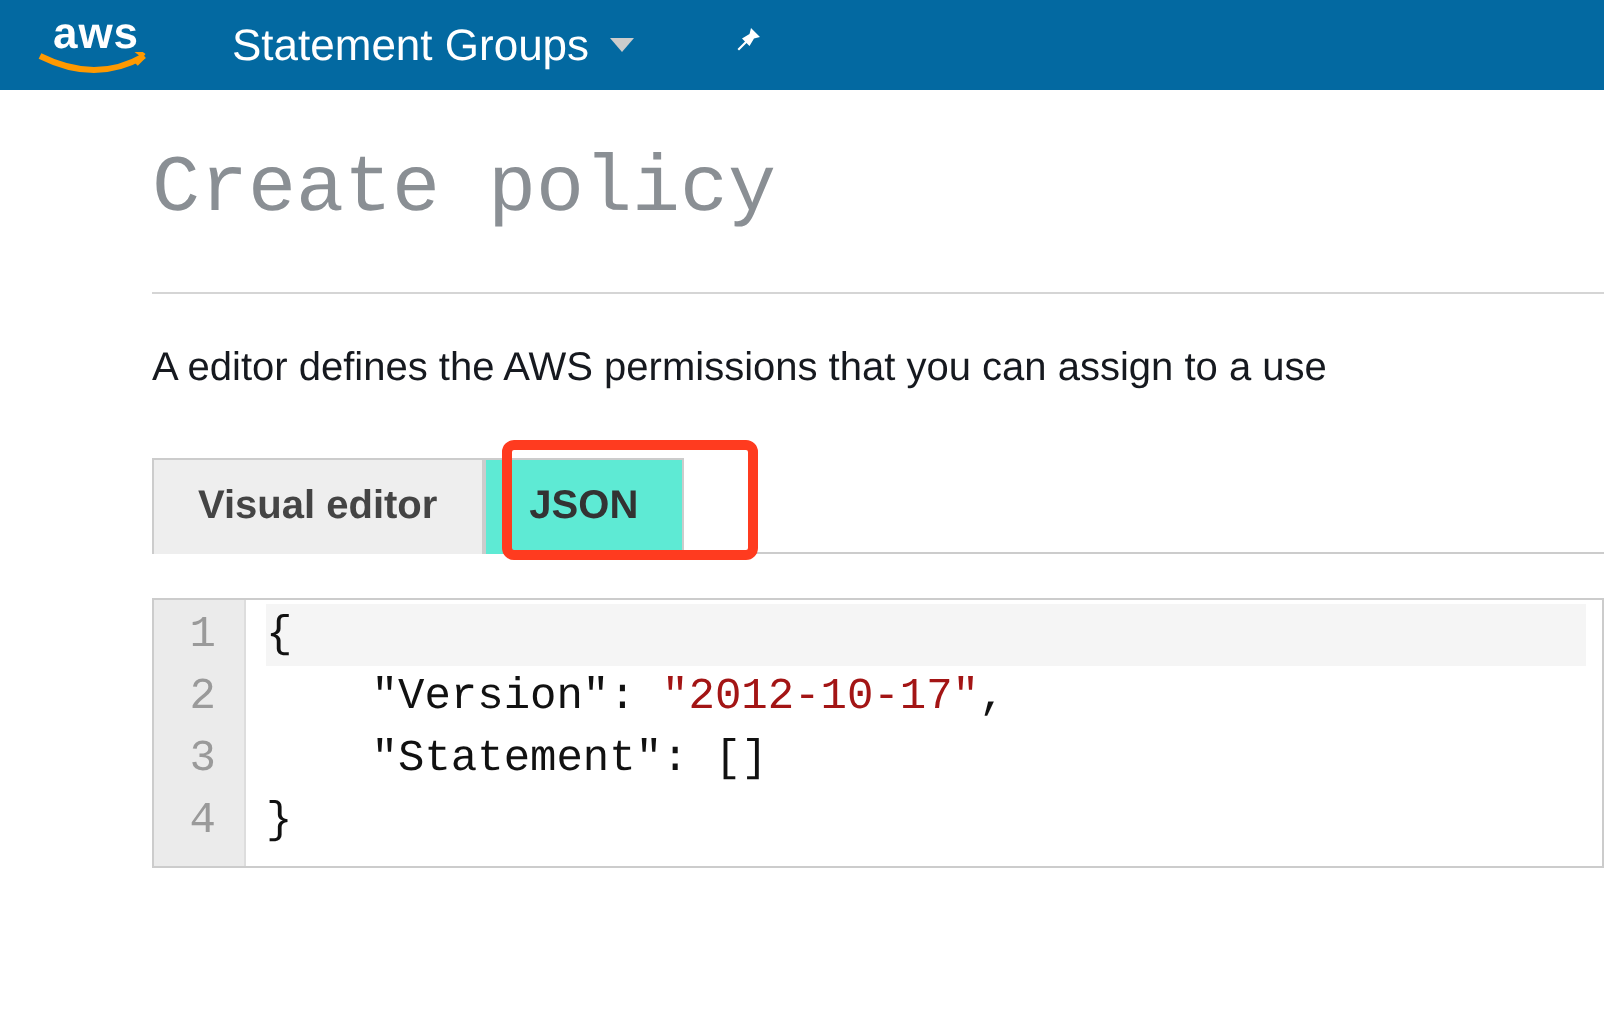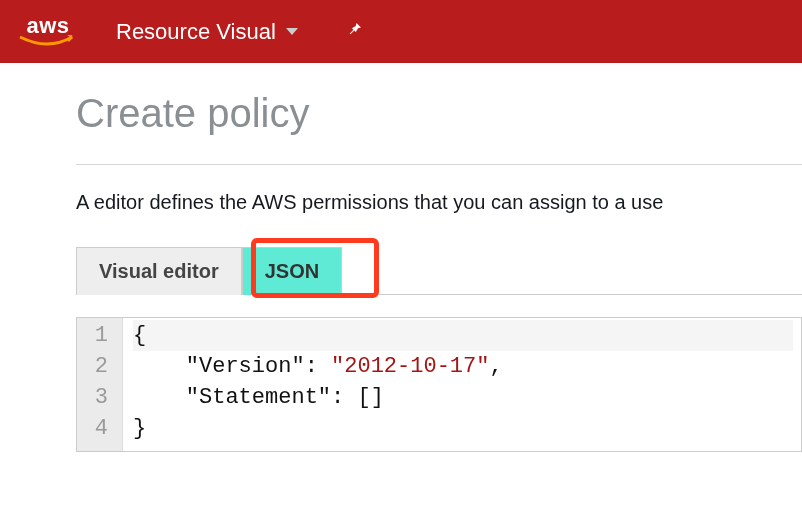--- a/index.html
+++ b/index.html
@@ -5,22 +5,22 @@
   * { box-sizing: border-box; margin: 0; padding: 0; }
   body {
     font-family: "Helvetica Neue", Helvetica, Arial, sans-serif;
     background: #fff;
     color: #16191f;
     width: 802px;
     height: 513px;
     overflow: hidden;
   }
   .topnav {
-    background: #b91c1c;
-    height: 63px;
+    background: #0369a1;
+    height: 45px;
     display: flex;
     align-items: center;
     padding: 0 18px;
     gap: 38px;
   }
   .logo {
     display: flex;
     flex-direction: column;
     align-items: center;
     cursor: pointer;
@@ -58,20 +58,21 @@
     margin-left: 10px;
   }
   .content {
     padding: 28px 0 0 76px;
   }
   .page-title {
     font-size: 40px;
     font-weight: 300;
     color: #8a8f94;
     margin-bottom: 28px;
+    font-family: Liberation Mono, monospace;
   }
   .hr {
     border: none;
     border-top: 1px solid #d5d5d5;
     margin-bottom: 26px;
   }
   .description {
     font-size: 20px;
     color: #16191f;
     margin-bottom: 32px;
@@ -145,21 +146,21 @@
 
 <div class="topnav">
   <div class="logo">
     <span class="logo-text">aws</span>
     <svg class="logo-smile" viewBox="0 0 60 14">
       <path d="M2 2 Q30 16 54 2" stroke="#ff9900" stroke-width="3" fill="none"></path>
       <path d="M54 2 L50 -1 M54 2 L50 6" stroke="#ff9900" stroke-width="2.5" fill="none"></path>
     </svg>
   </div>
   <div class="nav-item">
-    <span>Resource Visual</span>
+    <span>Statement Groups</span>
     <span class="caret-down"></span>
   </div>
   <div class="pin-icon">
     <svg width="18" height="18" viewBox="0 0 24 24" fill="#fff">
         <path d="M14 4l6 6-4 1-3 5-2-2-5 5-1-1 5-5-2-2 5-3 1-4z"></path>
       </svg>
   </div>
 </div>
 
 <div class="content">

